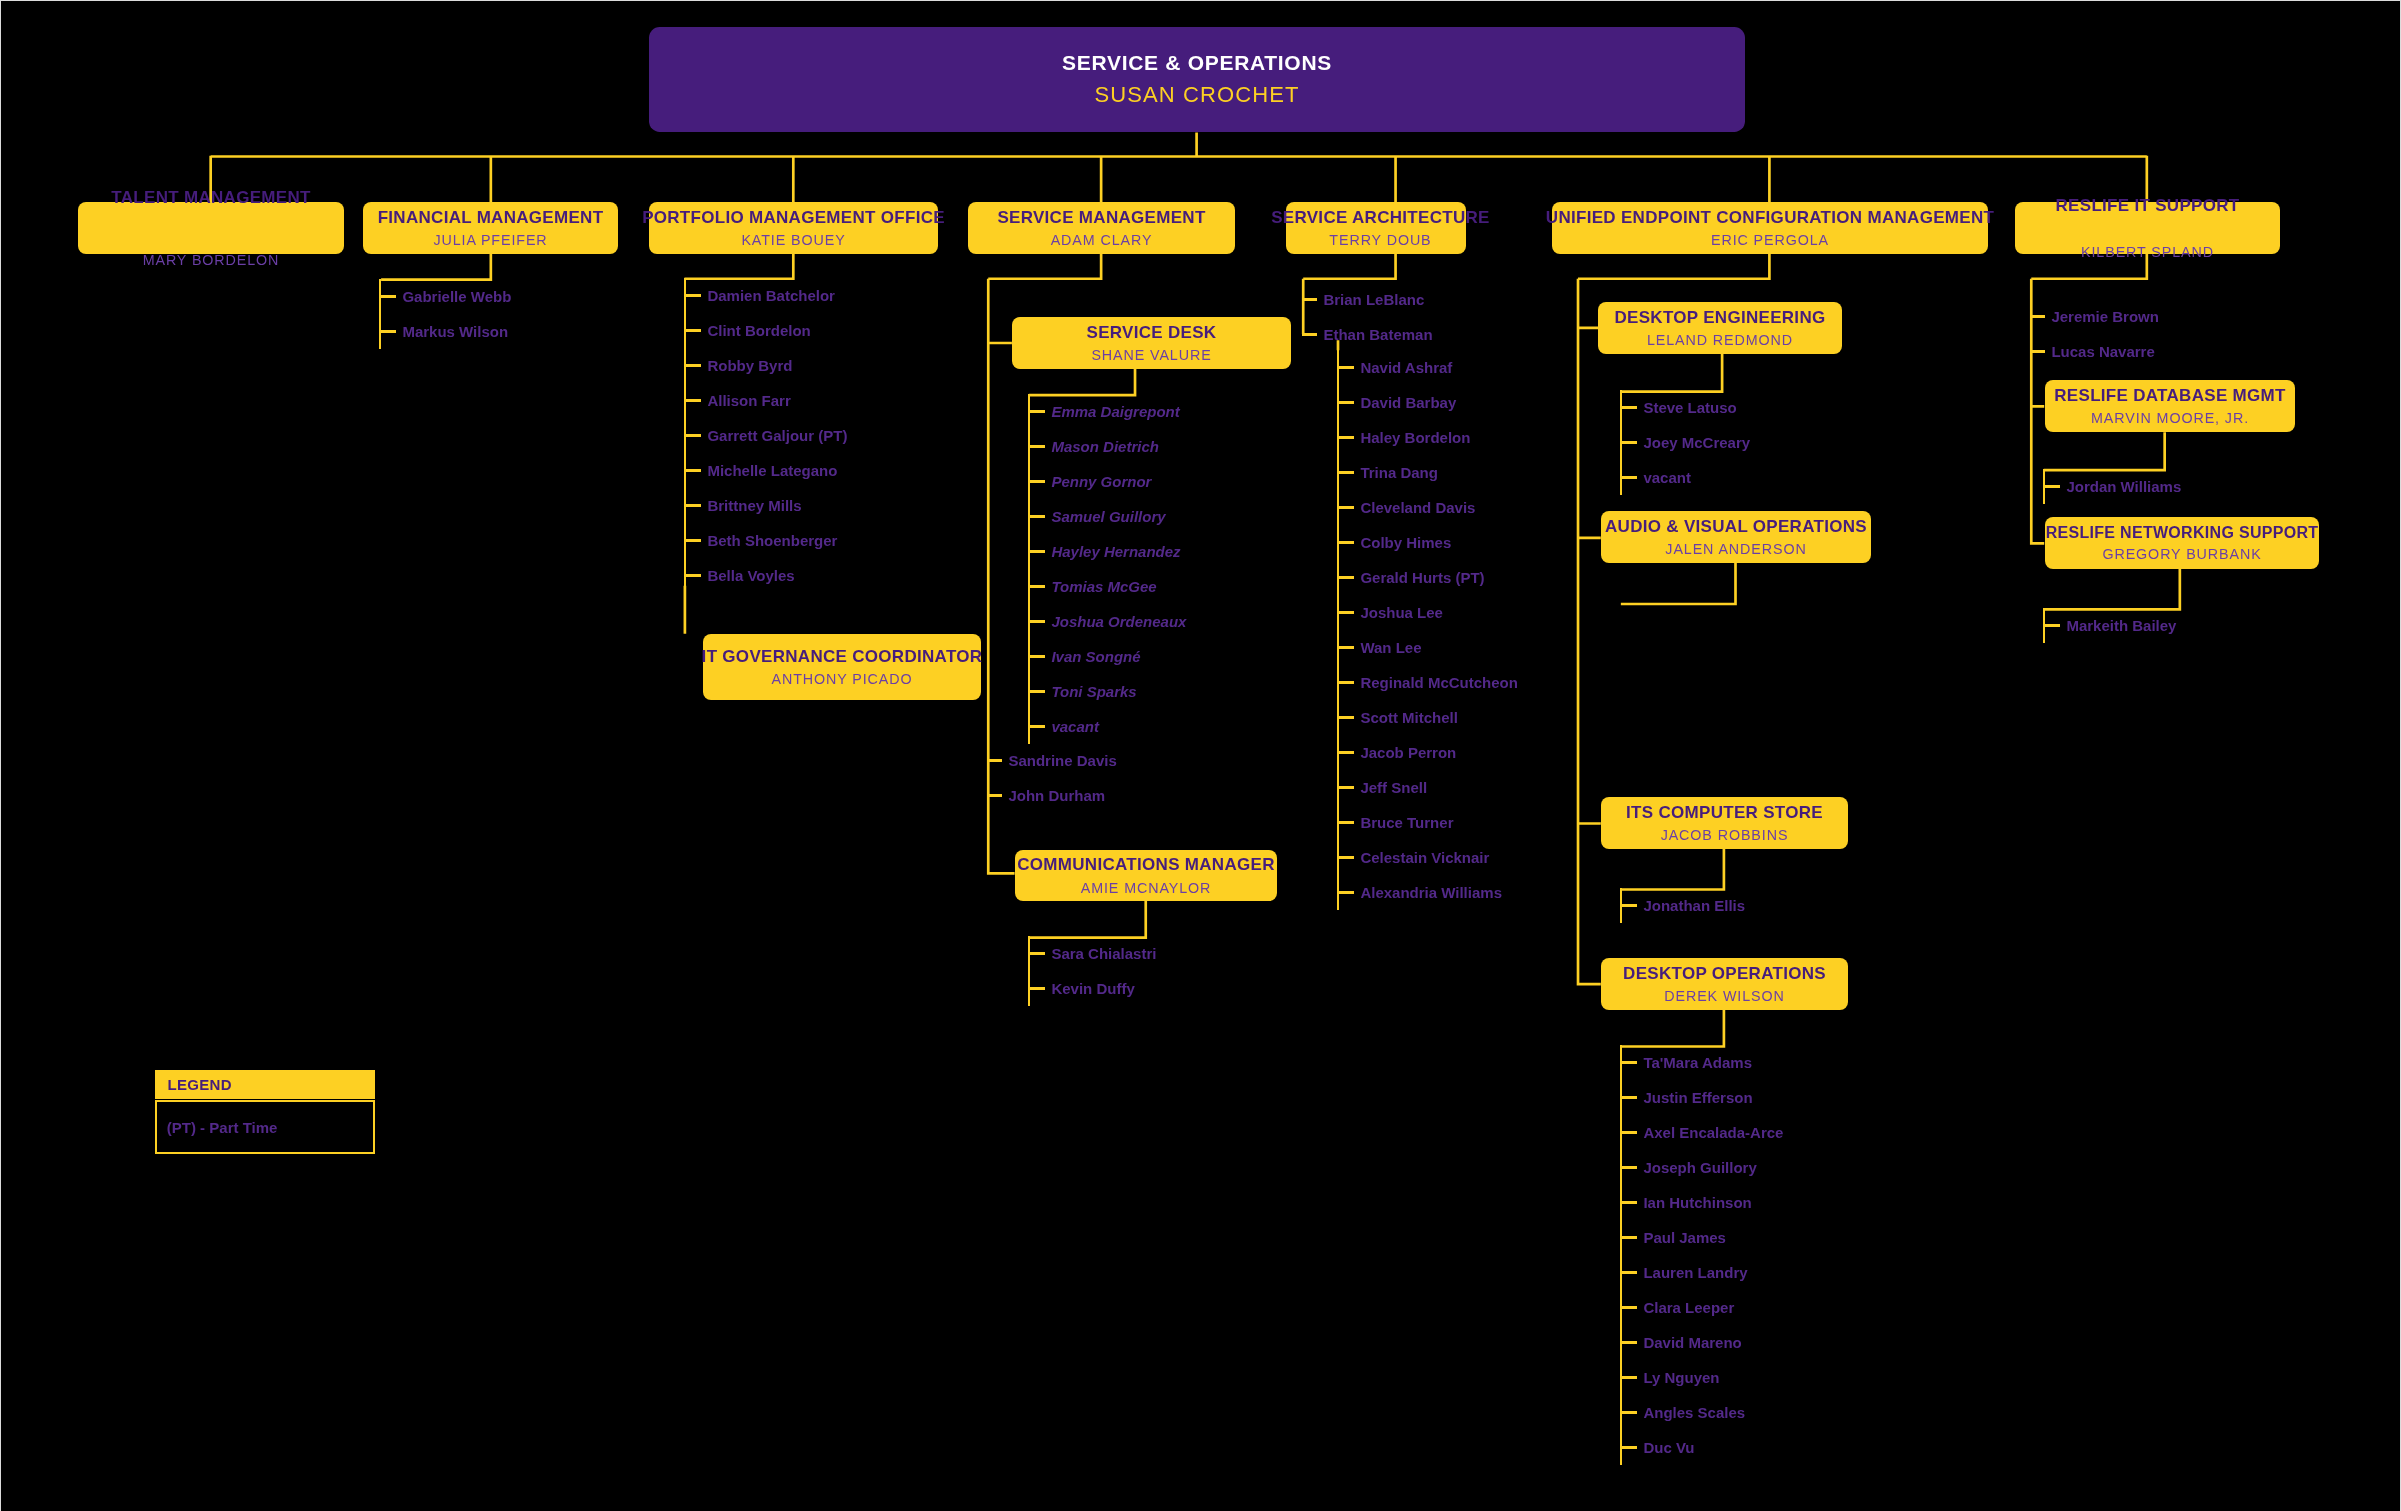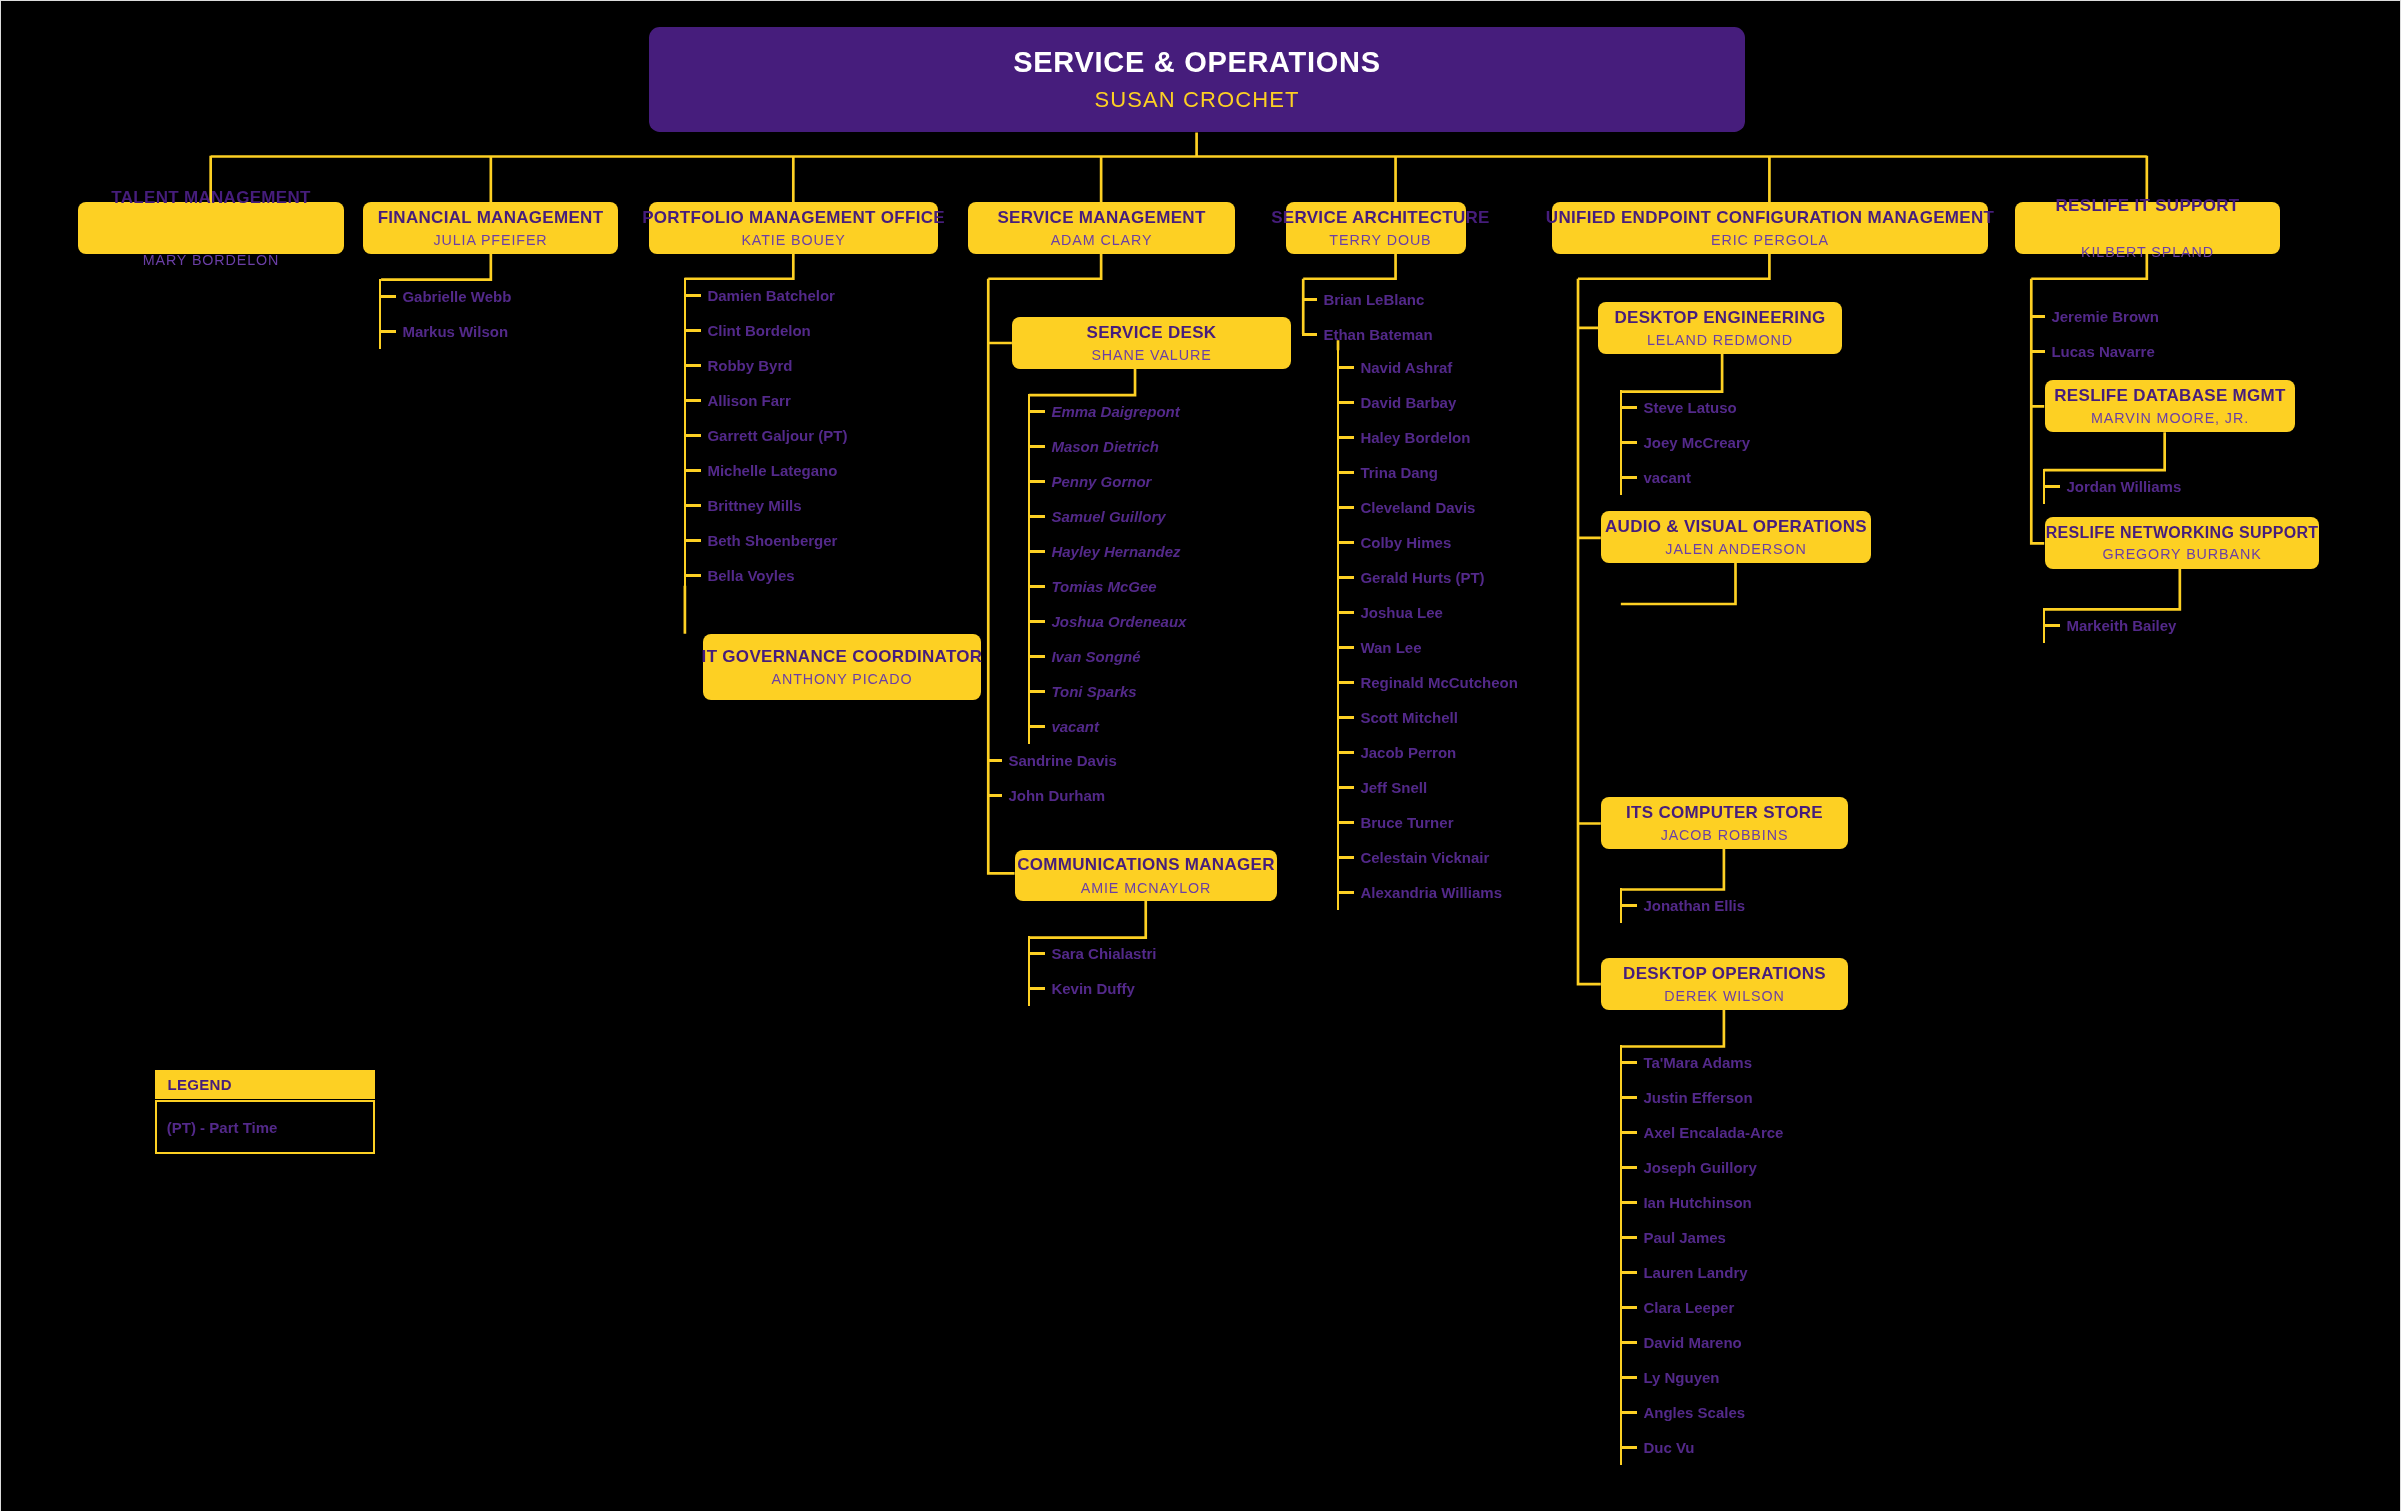--- a/index.html
+++ b/index.html
@@ -10,21 +10,21 @@
   }
   svg.wires{position:absolute;left:0;top:0;pointer-events:none;}
   .box{
     position:absolute;background:var(--gold,#FDD023);border-radius:8px;
     display:flex;flex-direction:column;justify-content:center;align-items:center;
     text-align:center;box-sizing:border-box;padding:3.6px 7.1px;
   }
   .box .t{color:var(--purple,#461D7C);font-weight:700;font-size:17px;letter-spacing:0.3px;white-space:nowrap;}
   .box .n{color:var(--box_name_text,#6B3FA6);font-weight:400;font-size:14.3px;letter-spacing:0.9px;margin-top:4.5px;white-space:nowrap;}
   .box.root{background:var(--purple,#461D7C);border-radius:10.7px;}
-  .box.root .t{color:#ffffff;font-size:29px;letter-spacing:0.7px;}
+  .box.root .t{color:#ffffff;font-size:21px;letter-spacing:0.7px;}
   .box.root .n{color:var(--gold,#FDD023);font-size:22px;letter-spacing:1.1px;margin-top:7.1px;}
   ul.staff{
     position:absolute;margin:0;padding:0;list-style:none;
     border-left:2.7px solid var(--gold,#FDD023);
   }
   ul.staff.bare{border-left:none;}
   ul.staff li{
     position:relative;height:35px;display:flex;align-items:center;
     padding-left:21.4px;color:var(--list_text,#53298A);
     font-weight:700;font-size:15px;white-space:nowrap;

